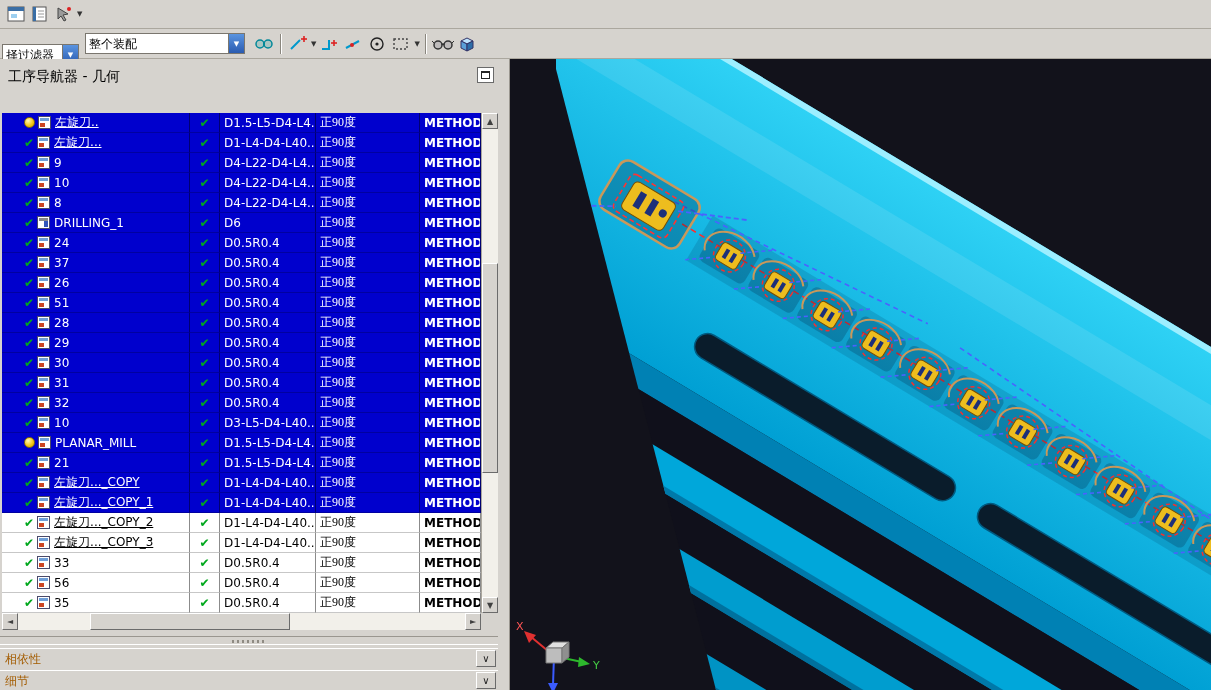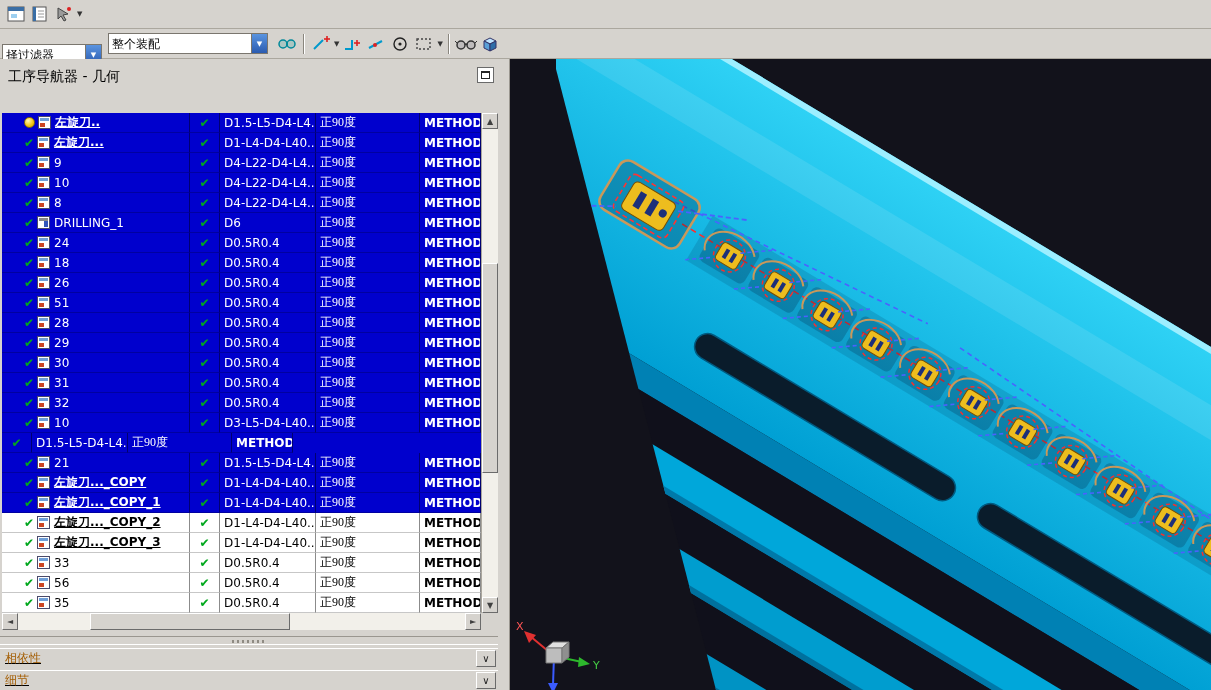--- a/index.html
+++ b/index.html
@@ -15,21 +15,21 @@
   .tbtn { height:24px; min-width:22px; display:flex; align-items:center;
           justify-content:center; margin:0 1px; }
   .caret { font-size:7px; color:#333; margin:0 1px; }
   .sep { width:2px; height:20px; border-left:1px solid #8a867e; border-right:1px solid #fff; margin:0 4px; }
 
   .combo { display:flex; height:21px; border:1px solid #7a766e; background:#fff; }
   .combo .val { flex:1; font-size:12px; padding:2px 3px; white-space:nowrap; overflow:hidden; }
   .combo .drop { width:16px; background:linear-gradient(#5a94e0,#2a5bb0); color:#fff;
                  display:flex; align-items:center; justify-content:center; font-size:7px;
                  border-left:1px solid #7a766e; }
-  .combo1 { width:100px;margin-top:22px; }
+  .combo1 { width:77px;margin-top:22px; }
   .combo2 { width:160px; margin-left:6px; }
 
   
   .content { display:flex; height:631px; }
   .left-panel { width:510px; flex:none; position:relative; background:#d6d3ce;
                 border-right:1px solid #9a968f; }
   .viewport { flex:1; position:relative; background:#12121b; }
 
   .panel-title { position:absolute; top:0; left:0; width:100%; height:34px;
                  padding:9px 0 0 8px; font-size:14px; }
@@ -60,21 +60,21 @@
   .ctk .chk { margin-right:0; }
   .bulb { width:11px; height:11px; border-radius:50%; flex:none; margin-right:3px;
           background:radial-gradient(circle at 35% 30%, #fff6b6, #f2c40f 60%, #c9a008);
           border:1px solid #8a7000; }
   .opicon { width:13px; height:13px; background:#fff; border:1px solid #4a4a6a;
             position:relative; flex:none; margin-right:4px; }
   .opicon::before { content:""; position:absolute; left:1px; right:1px; top:1px; height:3px; background:#6f9fd8; }
   .opicon::after  { content:""; position:absolute; left:1px; bottom:1px; width:5px; height:4px; background:#cc4422; }
   .opicon.drill::before { background:#8a8a8a; }
   .opicon.drill::after  { left:auto; right:1px; width:4px; height:6px; background:#3355bb; }
-  .nm.ul { text-decoration:underline;font-weight:bold; }
+  .nm.ul { text-decoration:underline; }
 
   
   .vscroll { position:absolute; left:481px; top:54px; width:17px; height:500px;
              background:#f2f0ea; border-left:1px solid #aba79e; }
   .hscroll { position:absolute; left:2px; top:554px; width:479px; height:17px; background:#f2f0ea; }
   .sbtn, .sthumb { position:absolute; background:#d6d3ce; border:1px solid;
              border-color:#fff #6b6b6b #6b6b6b #fff; display:flex; align-items:center;
              justify-content:center; font-size:8px; color:#404040; }
   .vup{left:0;top:0;width:16px;height:16px}
   .vdn{left:0;bottom:0;width:16px;height:16px}
@@ -83,21 +83,21 @@
   .hrt{right:0;top:0;width:16px;height:17px}
   .hthumb{left:88px;top:0;width:200px;height:17px}
   .corner { position:absolute; left:481px; top:554px; width:17px; height:17px; background:#d6d3ce; }
 
   
   .splitter { position:absolute; top:577px; left:0; width:498px; height:9px;
               border-top:1px solid #9a968f; border-bottom:1px solid #fff; }
   .splitter::after { content:""; position:absolute; left:232px; top:3px; width:34px; height:3px;
               background:repeating-linear-gradient(90deg,#8f8b83 0 2px,transparent 2px 5px); }
   .secbar { position:absolute; left:0; width:498px; height:20px; background:#d6d3ce;
-            border-top:1px solid #fff; display:flex; align-items:center;text-decoration:underline; }
+            border-top:1px solid #fff; display:flex; align-items:flex-end; }
   .secbar .lbl { font-size:12px; color:#a35c00; padding-left:5px; }
   .sec1{top:589px}.sec2{top:611px}
   .secbtn { position:absolute; right:2px; top:1px; width:20px; height:17px; background:#d6d3ce;
             border:1px solid; border-color:#fff #6b6b6b #6b6b6b #fff; font-size:10px;
             display:flex; align-items:center; justify-content:center; color:#222; }
 
   svg text { font-family:"DejaVu Sans","Liberation Sans",sans-serif; }
 </style>
 </head>
 <body>
@@ -312,21 +312,21 @@
             </div>
             <div class="c ctool">D0.5R0.4</div>
             <div class="c cgeom">正90度</div>
             <div class="c cmeth">METHOD</div>
           </div>
           <div class="trow sel">
             <div class="c cname">
               <span class="indent"></span>
               <span class="chk">✔</span>
               <span class="opicon"></span>
-              <span class="nm">18</span>
+              <span class="nm">37</span>
             </div>
             <div class="c ctk">
               <span class="chk">✔</span>
             </div>
             <div class="c ctool">D0.5R0.4</div>
             <div class="c cgeom">正90度</div>
             <div class="c cmeth">METHOD</div>
           </div>
           <div class="trow sel">
             <div class="c cname">
@@ -434,20 +434,26 @@
               <span class="nm">10</span>
             </div>
             <div class="c ctk">
               <span class="chk">✔</span>
             </div>
             <div class="c ctool">D3-L5-D4-L40...</div>
             <div class="c cgeom">正90度</div>
             <div class="c cmeth">METHOD</div>
           </div>
           <div class="trow sel">
+            <div class="c cname">
+              <span class="indent"></span>
+              <span class="bulb"></span>
+              <span class="opicon"></span>
+              <span class="nm">PLANAR_MILL</span>
+            </div>
             <div class="c ctk">
               <span class="chk">✔</span>
             </div>
             <div class="c ctool">D1.5-L5-D4-L4...</div>
             <div class="c cgeom">正90度</div>
             <div class="c cmeth">METHOD</div>
           </div>
           <div class="trow sel">
             <div class="c cname">
               <span class="indent"></span>

